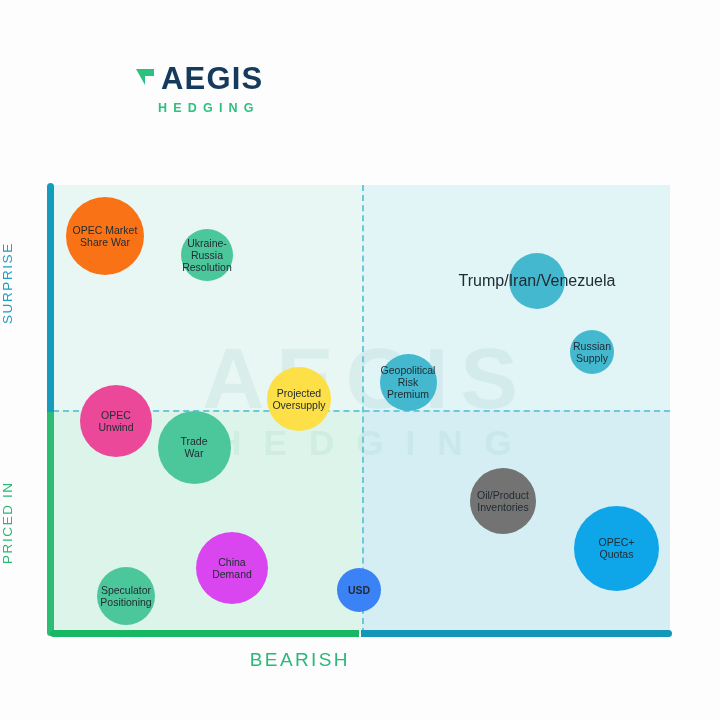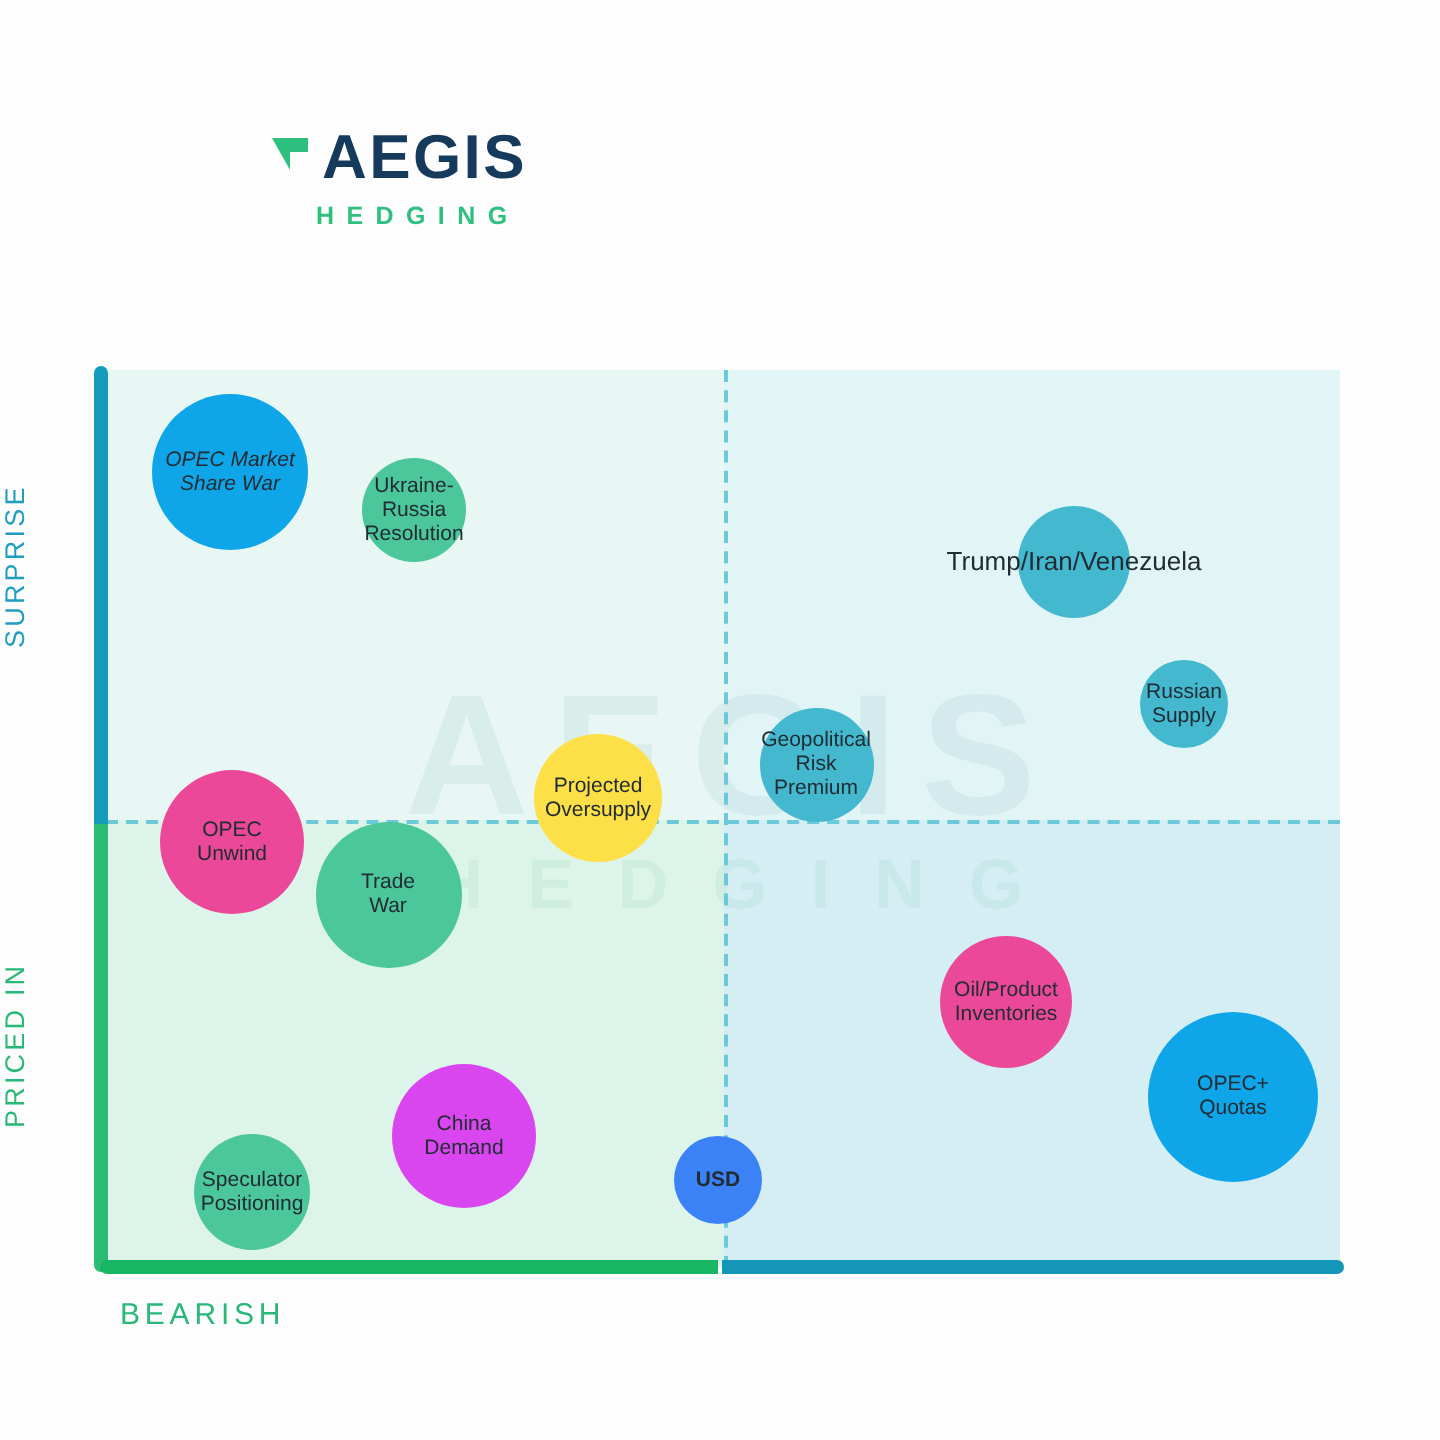--- a/index.html
+++ b/index.html
@@ -84,22 +84,22 @@
   
   .ylab {
     position: absolute; left: 0; width: 40px; text-align: center;
     font-size: 13.5px; letter-spacing: 1.6px; font-weight: normal;
     writing-mode: vertical-rl; transform: rotate(180deg);
     white-space: nowrap;
   }
   .ylab-surprise { top: 228px; height: 110px; color: #1f9ec0; }
   .ylab-priced   { top: 468px; height: 110px; color: #2ab878; }
   .xlab {
-    position: absolute; top: 649px; font-size: 15px;
-    letter-spacing: 2.4px; text-align: left;
+    position: absolute; top: 649px; font-size: 19px;
+    letter-spacing: 2.4px; text-align: right;
   }
   .xlab-bearish { left: 60px;  width: 290px; color: #2ab878; }
   .xlab-bullish { left: 372px; width: 290px; color: #1f9ec0; }
 
   
   .bubble {
     position: absolute; border-radius: 50%;
     display: flex; align-items: center; justify-content: center;
     text-align: center; color: #222c33;
     line-height: 1.15; white-space: pre-line;
@@ -133,42 +133,42 @@
 
     <div class="watermark">
       <div class="wm-word">AEGIS</div>
       <div class="wm-sub">HEDGING</div>
     </div>
 
     <div class="div-v"></div>
     <div class="div-h"></div>
 
     <div id="bubble-layer">
-        <div class="bubble bub-green" style="width: 78px; height: 78px; left: 23px; top: 12px; font-size: 10.5px; background: #0ea5e9; font-style: italic;"><span>OPEC Market
+        <div class="bubble bub-green" style="width: 78px; height: 78px; left: 13px; top: 12px; font-size: 10.5px; background: #f97316;"><span>OPEC Market
 Share War</span></div>
         <div class="bubble bub-green" style="width: 52px; height: 52px; left: 128px; top: 44px; font-size: 10.5px; background: rgb(76, 199, 155);"><span>Ukraine-Russia
 Resolution</span></div>
         <div class="bubble bub-green" style="width: 72px; height: 72px; left: 27px; top: 200px; font-size: 10.5px; background: #ec4899;"><span>OPEC
 Unwind</span></div>
         <div class="bubble bub-green" style="width: 73px; height: 73px; left: 104.5px; top: 225.5px; font-size: 10.5px; background: rgb(76, 199, 155);"><span>Trade
 War</span></div>
         <div class="bubble bub-green" style="width: 64px; height: 64px; left: 214px; top: 182px; font-size: 10.5px; background: #fde047;"><span>Projected
 Oversupply</span></div>
         <div class="bubble bub-green" style="width: 72px; height: 72px; left: 143px; top: 347px; font-size: 10.5px; background: #d946ef;"><span>China
 Demand</span></div>
         <div class="bubble bub-green" style="width: 58px; height: 58px; left: 44px; top: 382px; font-size: 10.5px; background: rgb(76, 199, 155);"><span>Speculator
 Positioning</span></div>
         <div class="bubble bub-green" style="width: 44px; height: 44px; left: 284px; top: 383px; font-size: 10.5px; background: #3b82f6; font-weight: bold;"><span>USD</span></div>
-        <div class="bubble bub-teal" style="width: 56px; height: 56px; left: 456px; top: 68px; font-size: 13px; background: rgb(67, 184, 207);"><span>Trump/Iran/Venezuela</span></div>
+        <div class="bubble bub-teal" style="width: 56px; height: 56px; left: 456px; top: 68px; font-size: 16px; background: rgb(67, 184, 207);"><span>Trump/Iran/Venezuela</span></div>
         <div class="bubble bub-teal" style="width: 44px; height: 44px; left: 517px; top: 145px; font-size: 10.5px; background: rgb(67, 184, 207);"><span>Russian
 Supply</span></div>
         <div class="bubble bub-teal" style="width: 57px; height: 57px; left: 326.5px; top: 168.5px; font-size: 10.5px; background: rgb(67, 184, 207);"><span>Geopolitical
 Risk
 Premium</span></div>
-        <div class="bubble bub-teal" style="width: 66px; height: 66px; left: 417px; top: 283px; font-size: 10.5px; background: #ec4899;"><span>Oil/Product
+        <div class="bubble bub-teal" style="width: 66px; height: 66px; left: 417px; top: 283px; font-size: 10.5px; background: #737373;"><span>Oil/Product
 Inventories</span></div>
         <div class="bubble bub-teal" style="width: 85px; height: 85px; left: 521px; top: 320.5px; font-size: 10.5px; background: #0ea5e9;"><span>OPEC+
 Quotas</span></div>
       </div>
   </div>
 
   <div class="axis-y">
     <div class="seg-top"></div>
     <div class="seg-bot"></div>
   </div>

